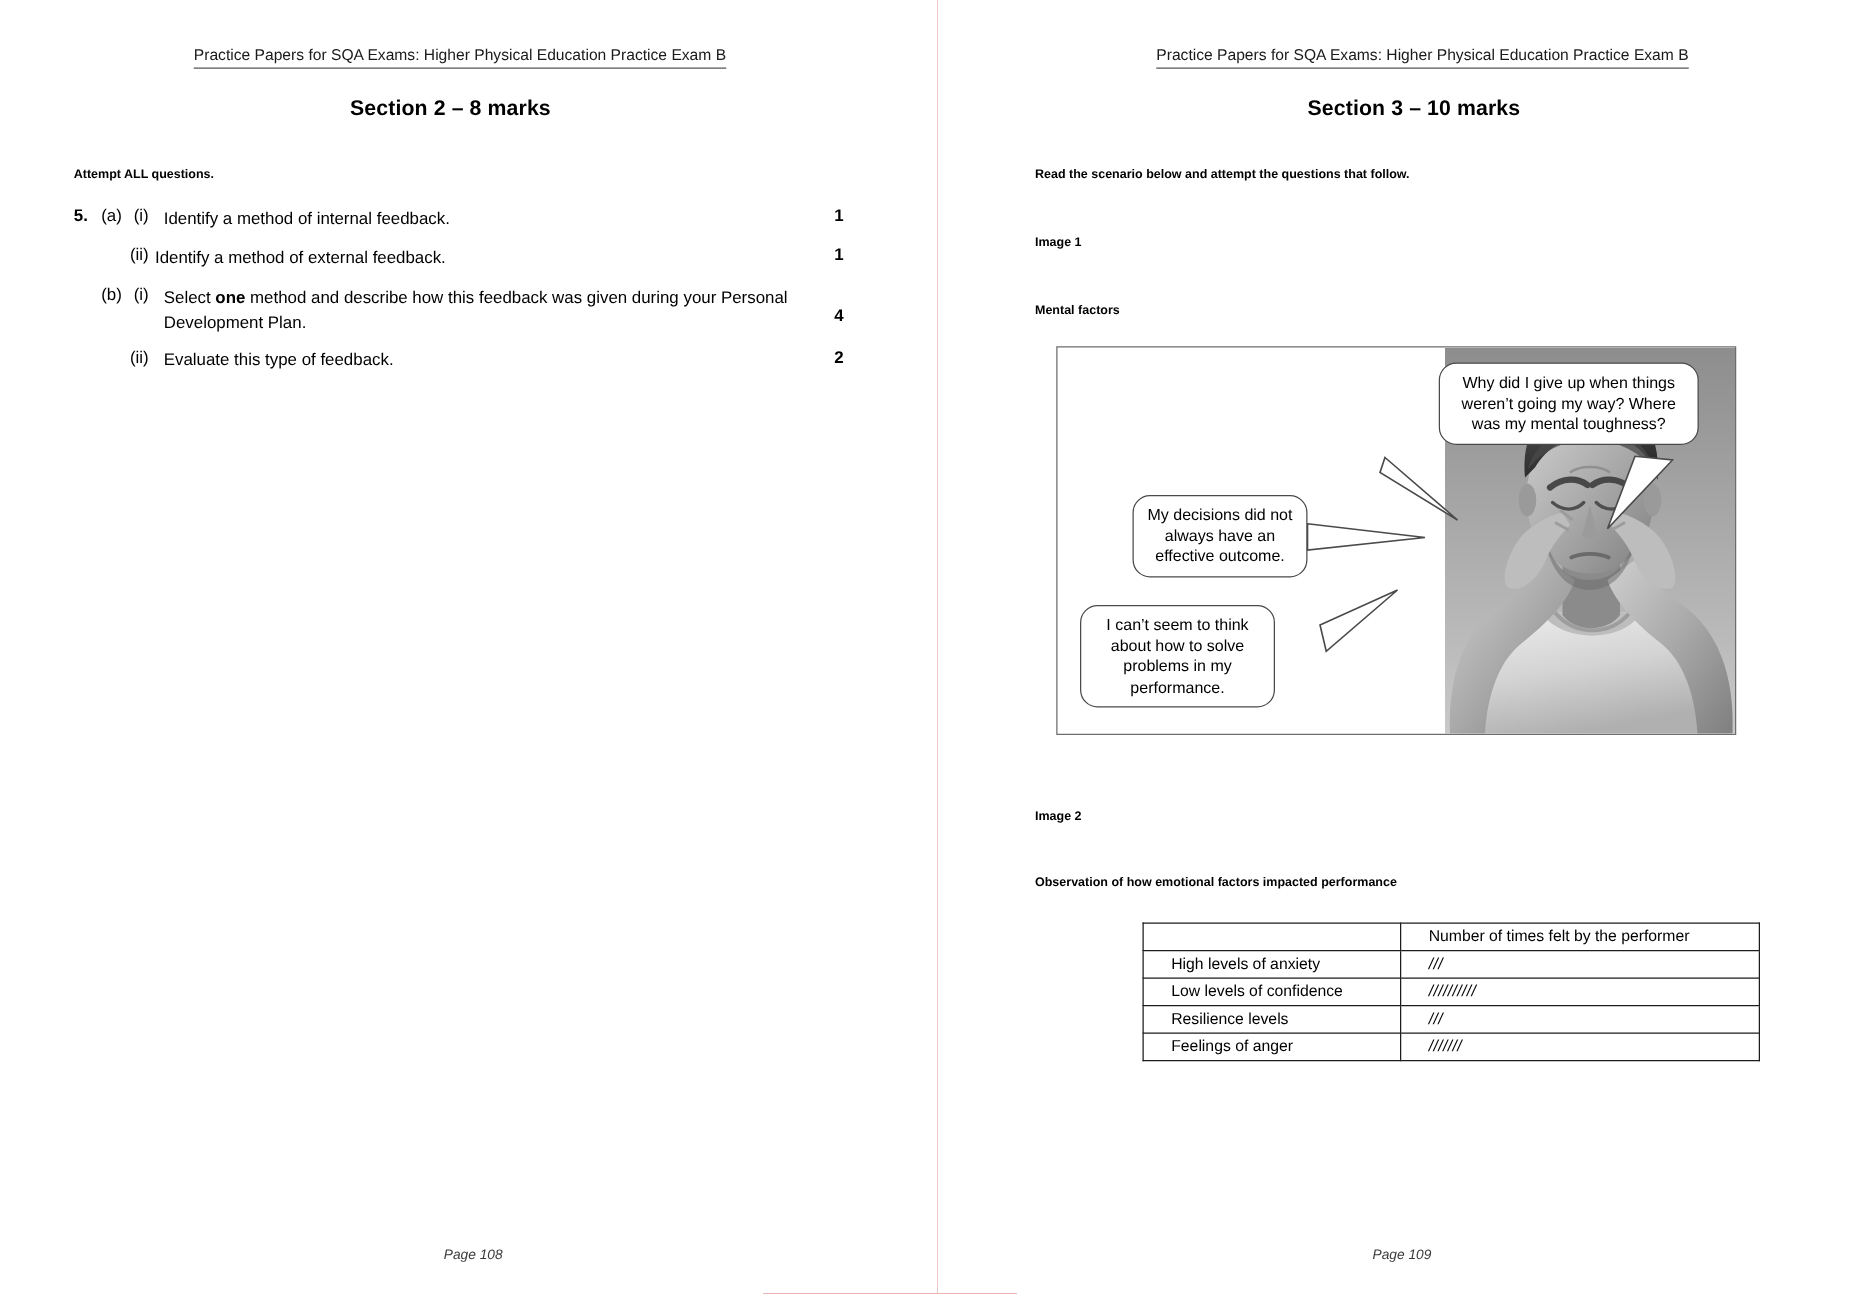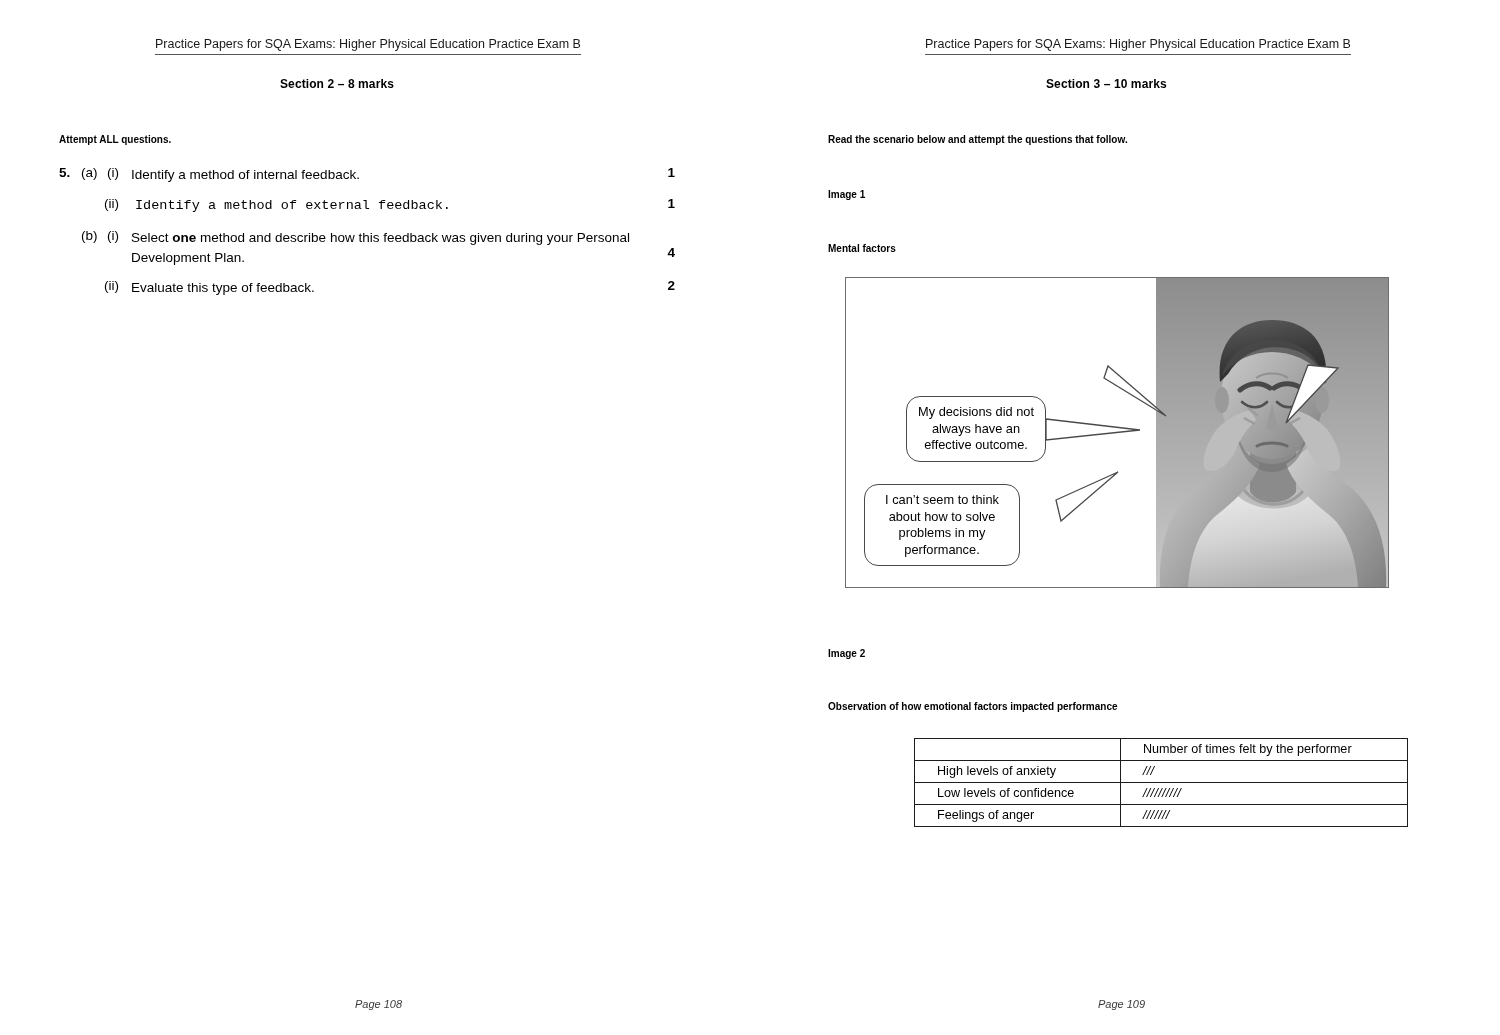--- a/index.html
+++ b/index.html
@@ -34,21 +34,21 @@
     font-size: 12.5px;
     line-height: 16px;
     color: #1a1a1a;
     border-bottom: 1.2px solid #555;
     padding-bottom: 2px;
     white-space: nowrap;
   }
 
   .section-title {
     position: absolute;
-    font-size: 12px;
+    font-size: 17px;
     font-weight: bold;
     letter-spacing: 0.1px;
     white-space: nowrap;
   }
 
   .lead-bold {
     position: absolute;
     font-size: 10px;
     font-weight: bold;
     white-space: nowrap;
@@ -163,21 +163,21 @@
     <div class="lead-bold" style="left:59px; top:134px;">Attempt ALL questions.</div>
 
     <div class="q-num" style="left:59px; top:165px;">5.</div>
 
     <div class="q-alpha" style="left:81px; top:165px;">(a)</div>
     <div class="q-roman" style="left:107px; top:165px;">(i)</div>
     <div class="q-text" style="left:131px; top:165px; width:520px;">Identify a method of internal feedback.</div>
     <div class="q-marks" style="left:657px; top:165px;">1</div>
 
     <div class="q-roman" style="left:104px; top:196px;">(ii)</div>
-    <div class="q-text" style="left:135px; top:196px; width:520px;font-family:Liberation Mono, monospace;">Identify a method of external feedback.</div>
+    <div class="q-text" style="left:124px; top:196px; width:520px;">Identify a method of external feedback.</div>
     <div class="q-marks" style="left:657px; top:196px;">1</div>
 
     <div class="q-alpha" style="left:81px; top:228px;">(b)</div>
     <div class="q-roman" style="left:107px; top:228px;">(i)</div>
     <div class="q-text" style="left:131px; top:228px; width:524px;"><span>Select </span><b>one</b><span> method and describe how this feedback was given during your Personal Development Plan.</span></div>
     <div class="q-marks" style="left:657px; top:245px;">4</div>
 
     <div class="q-roman" style="left:104px; top:278px;">(ii)</div>
     <div class="q-text" style="left:131px; top:278px; width:520px;">Evaluate this type of feedback.</div>
     <div class="q-marks" style="left:657px; top:278px;">2</div>
@@ -281,20 +281,21 @@
       <polygon points="262,88 320,138 258,100" fill="#ffffff" stroke="#4a4a4a" stroke-width="1.3"></polygon>
 
       <polygon points="462,87 440,145 492,90" fill="#ffffff" stroke="#4a4a4a" stroke-width="1.3"></polygon>
 
       <polygon points="200,141 294,152 200,162" fill="#ffffff" stroke="#4a4a4a" stroke-width="1.3"></polygon>
 
       <polygon points="210,222 272,194 215,243" fill="#ffffff" stroke="#4a4a4a" stroke-width="1.3"></polygon>
     </svg>
 
 
+    <div class="bubble" style="left:305px; top:12px; width:208px;">Why did I give up when things weren’t going my way? Where was my mental toughness?</div>
 
     <div class="bubble" style="left:60px; top:118px; width:140px;">My decisions did not always have an effective outcome.</div>
 
     <div class="bubble" style="left:18px; top:206px; width:156px;">I can’t seem to think about how to solve problems in my performance.</div>
   </div>
 
   <table id="obs-table">
     <tbody>
       <tr class="head">
         <td class="c-label"></td>
@@ -302,19 +303,23 @@
       </tr>
       <tr>
         <td class="c-label">High levels of anxiety</td>
         <td class="c-val tally">///</td>
       </tr>
       <tr>
         <td class="c-label">Low levels of confidence</td>
         <td class="c-val tally">//////////</td>
       </tr>
       <tr>
+        <td class="c-label">Resilience levels</td>
+        <td class="c-val tally">///</td>
+      </tr>
+      <tr>
         <td class="c-label">Feelings of anger</td>
         <td class="c-val tally">///////</td>
       </tr>
     </tbody>
   </table>
 
 </div>
 
 </body></html>

